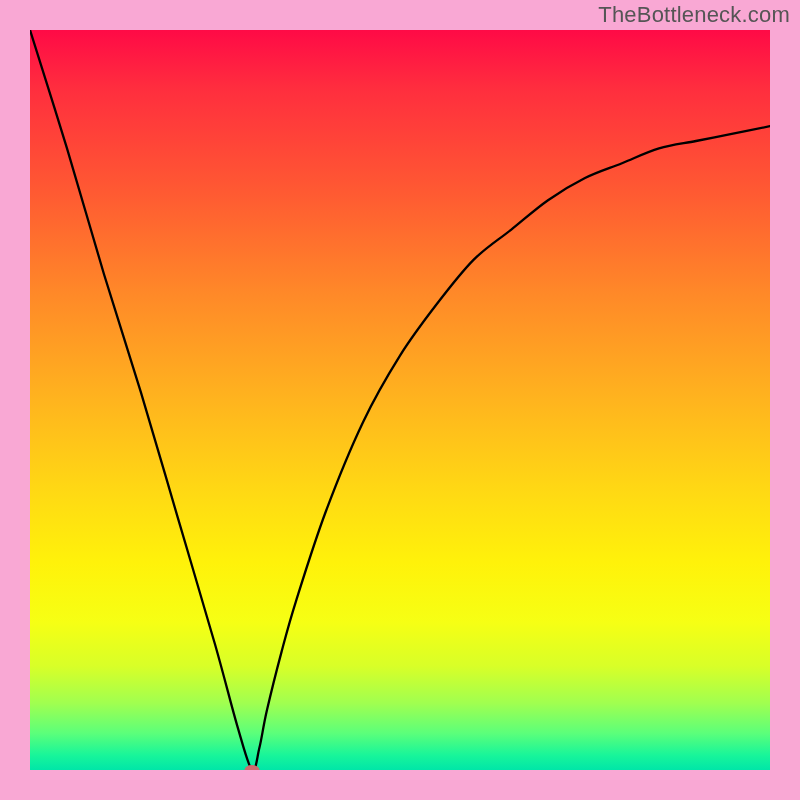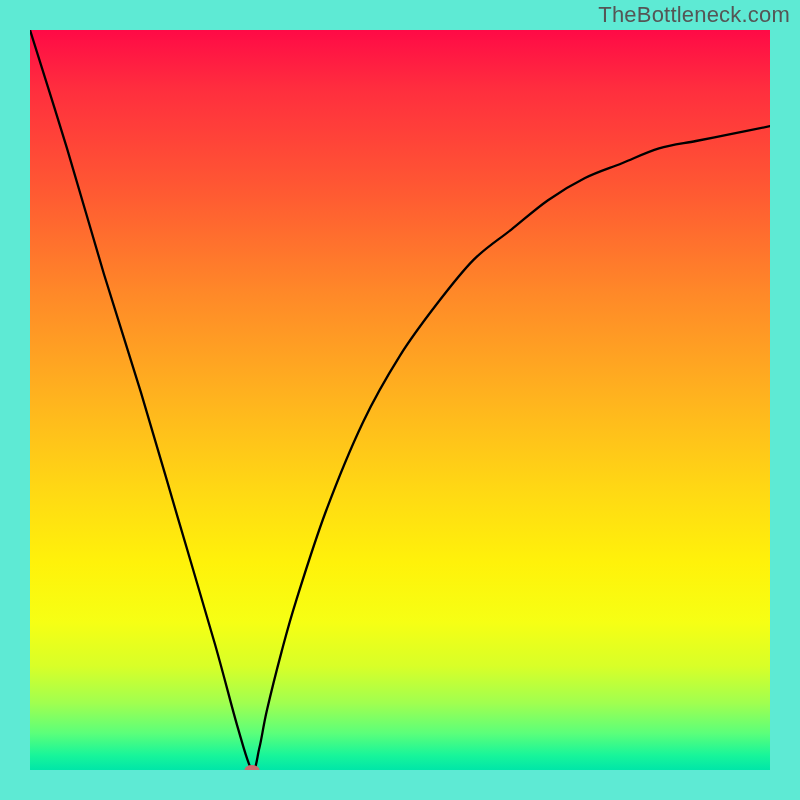--- a/index.html
+++ b/index.html
@@ -8,21 +8,21 @@
     width: 800px;
     height: 800px;
     background: #000;
     font-family: Arial, Helvetica, sans-serif;
     overflow: hidden;
   }
   .outer {
     position: relative;
     width: 800px;
     height: 800px;
-    background: #5eead4;
+    background: #f9a8d4;
   }
   .watermark {
     position: absolute;
     top: 2px;
     right: 10px;
     color: #555;
     font-size: 22px;
     font-weight: 500;
     letter-spacing: 0.2px;
     z-index: 10;

